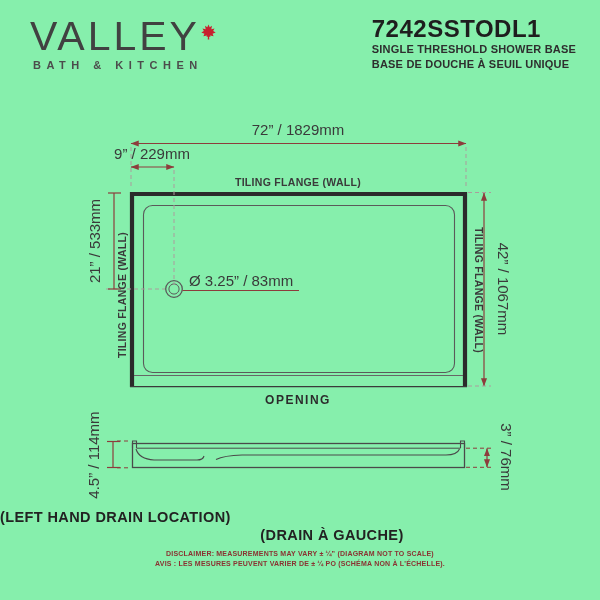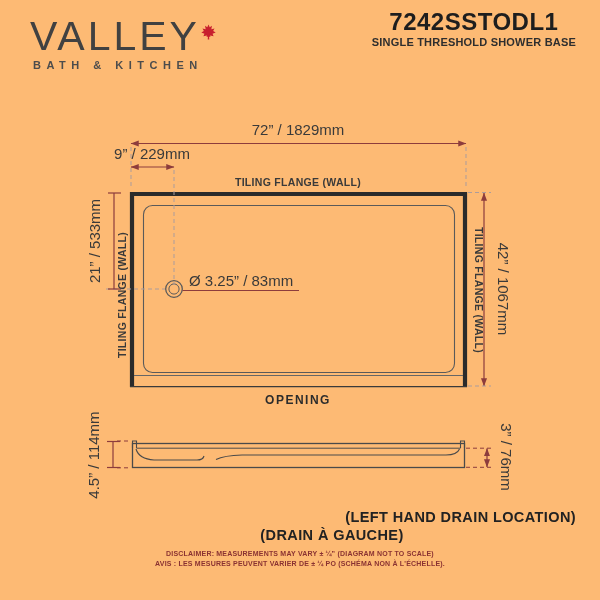--- a/index.html
+++ b/index.html
@@ -1,35 +1,35 @@
 <!DOCTYPE html>
 <html><head>
 <meta charset="utf-8">
 <style>
   html,body{margin:0;padding:0;background:#ffffff;}
-  .page{position:relative;width:600px;height:600px;background:#fdba74;overflow:hidden;
+  .page{position:relative;width:600px;height:600px;background:#86efac;overflow:hidden;
         font-family:"Liberation Sans","DejaVu Sans",sans-serif;}
   
   .logo{position:absolute;left:30px;top:14px;}
   .logo-word{display:flex;align-items:flex-start;}
   .logo-valley{font-size:41px;font-weight:100;letter-spacing:3px;color:#414141;line-height:44px;
                font-stretch:condensed;}
   .logo-leaf{width:15px;height:16px;margin-top:10px;margin-left:1px;}
   .logo-tag{font-size:11px;font-weight:700;letter-spacing:5.5px;color:#4c4c4c;margin-top:1px;padding-left:3px;}
-  .prod{position:absolute;right:24px;top:9px;text-align:center;}
+  .prod{position:absolute;right:24px;top:16px;text-align:left;}
   .prod-code{font-size:24px;font-weight:800;color:#1e1e1e;letter-spacing:.5px;line-height:26px;}
   .prod-sub{font-size:11px;font-weight:700;color:#2e2e2e;line-height:15px;letter-spacing:.2px;}
   
   .diagram{position:absolute;left:0;top:0;width:600px;height:600px;}
   text{fill:#3a3a3a;}
   .dimtxt{font-size:15px;fill:#3a3a3a;}
   .flange{font-size:10.5px;font-weight:700;fill:#3a3a3a;letter-spacing:.3px;}
   .opening{font-size:12px;font-weight:700;letter-spacing:1.5px;fill:#2c2c2c;}
   
-  .loc1{position:absolute;left:0;top:509px;width:576px;text-align:right;
+  .loc1{position:absolute;left:0;top:509px;width:576px;text-align:left;
         font-size:14.5px;font-weight:800;color:#222;letter-spacing:.4px;}
   .loc2{position:absolute;left:0;top:527px;width:600px;text-align:center;
         font-size:14.5px;font-weight:800;color:#222;letter-spacing:.4px;margin-left:32px;}
   .disc1{position:absolute;left:0;top:550px;width:600px;text-align:center;
          font-size:7px;font-weight:700;color:#8a3232;letter-spacing:.2px;}
   .disc2{position:absolute;left:0;top:559.5px;width:600px;text-align:center;
          font-size:7px;font-weight:700;color:#8a3232;letter-spacing:.2px;}
 </style>
 </head>
 <body>
@@ -42,20 +42,21 @@
       <svg class="logo-leaf" viewBox="0 0 100 104">
         <path fill="#c8202e" d="M50 2 L58 20 L73 11 L69 33 L90 28 L81 46 L98 55 L77 64 L84 80 L61 76 L63 84 L54 84 L55 102 L45 102 L46 84 L37 84 L39 76 L16 80 L23 64 L2 55 L19 46 L10 28 L31 33 L27 11 L42 20 Z"></path>
       </svg>
     </div>
     <div class="logo-tag">BATH &amp; KITCHEN</div>
   </div>
 
   <div class="prod">
     <div class="prod-code">7242SSTODL1</div>
     <div class="prod-sub">SINGLE THRESHOLD SHOWER BASE</div>
+    <div class="prod-sub">BASE DE DOUCHE À SEUIL UNIQUE</div>
   </div>
 
   <svg class="diagram" viewBox="0 0 600 600">
     <defs>
       <marker id="arr" viewBox="0 0 10 10" refX="8.6" refY="5" markerUnits="userSpaceOnUse" markerWidth="9" markerHeight="9" orient="auto-start-reverse">
         <path d="M0 1.6 L9 5 L0 8.4 Z" fill="#8d3c3c"></path>
       </marker>
     </defs>
 
     <g>

